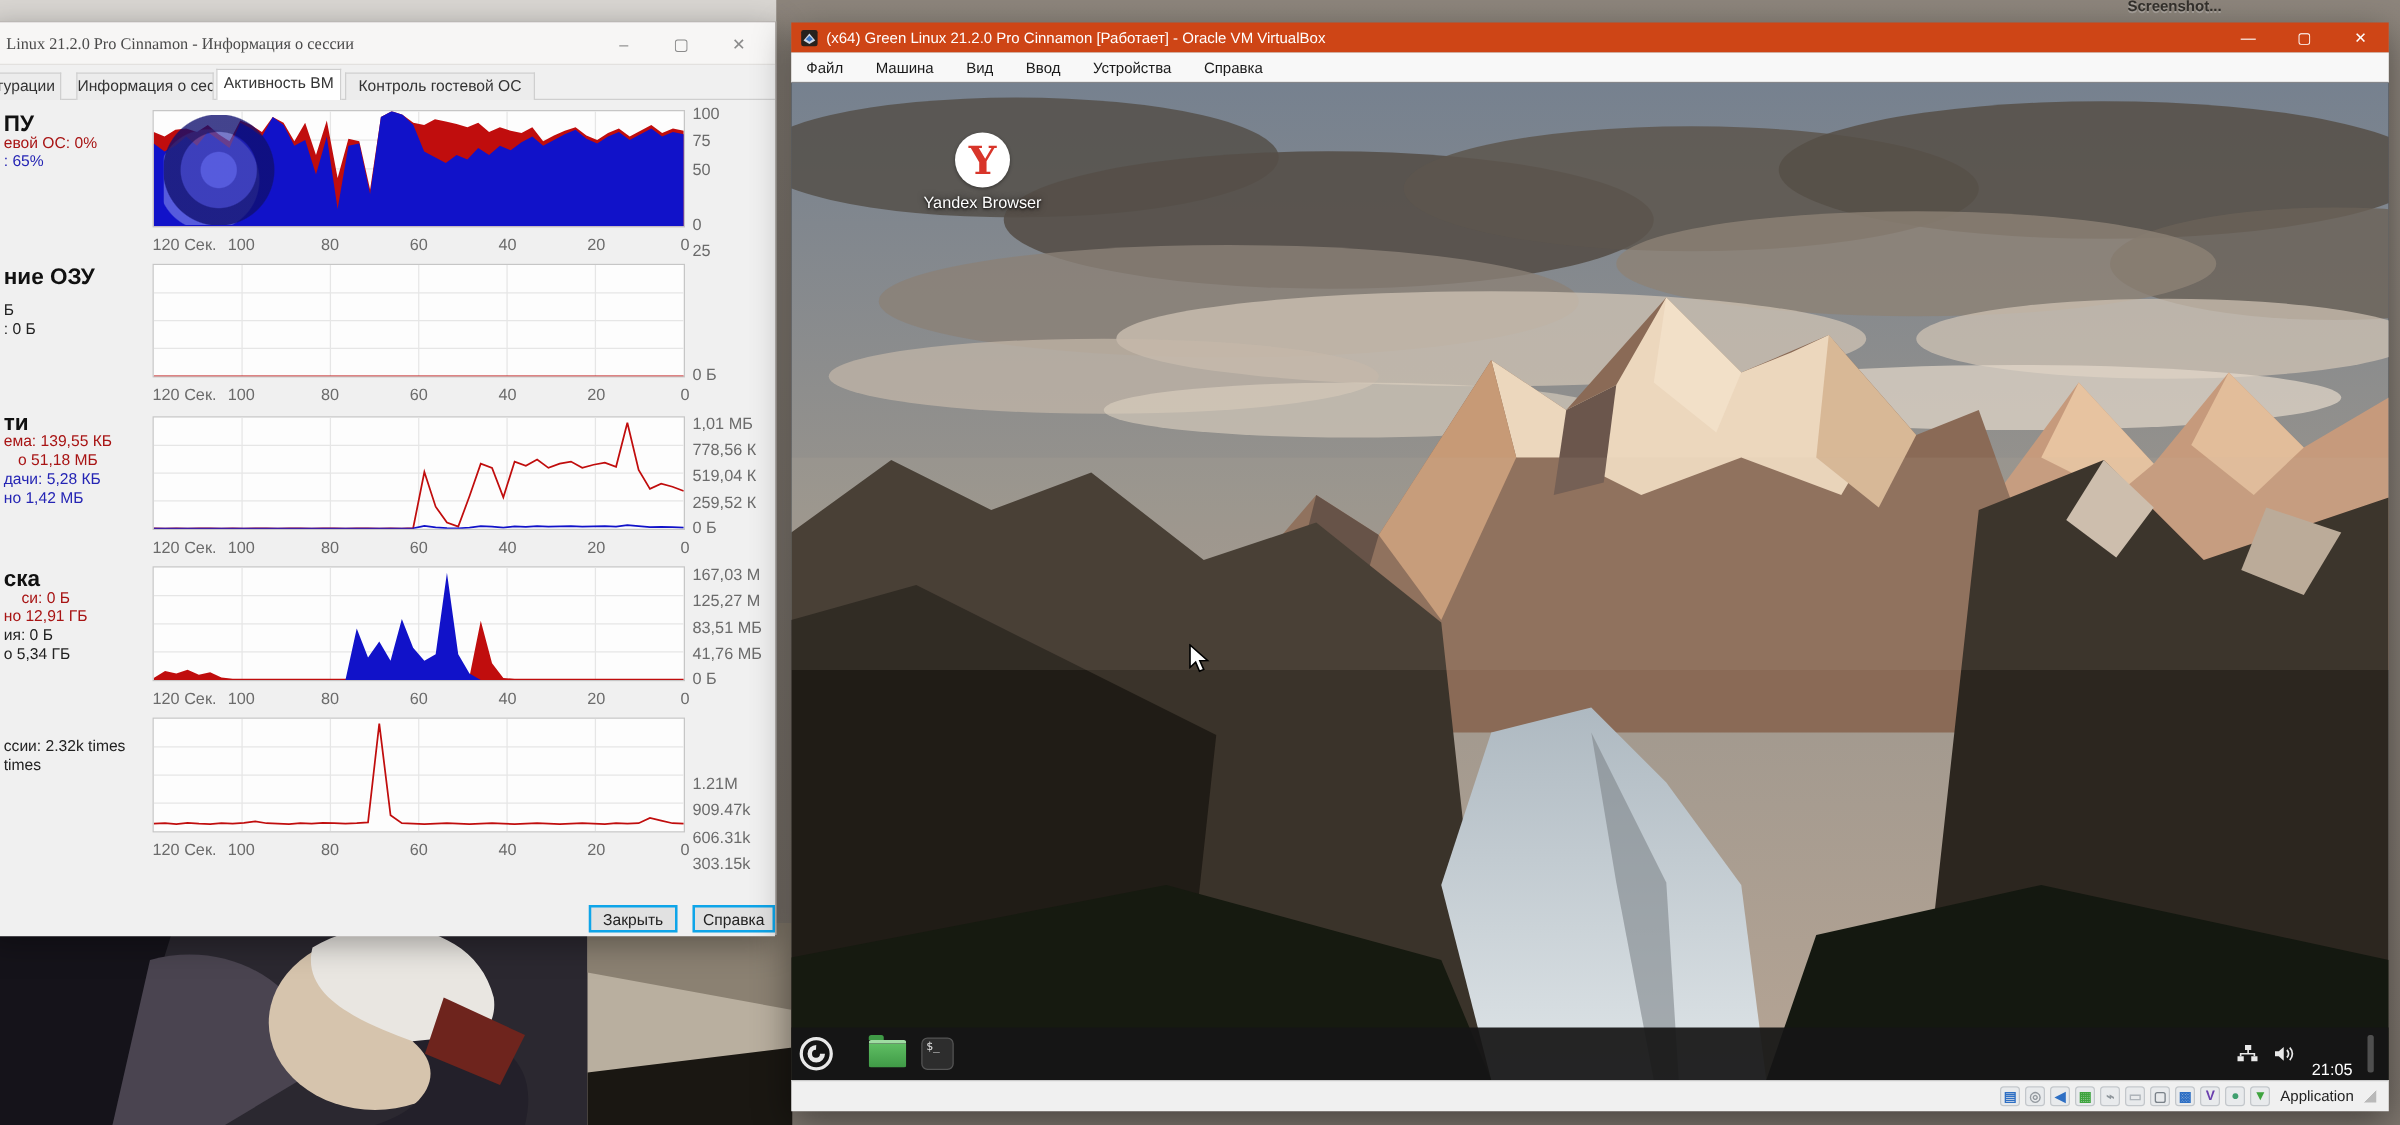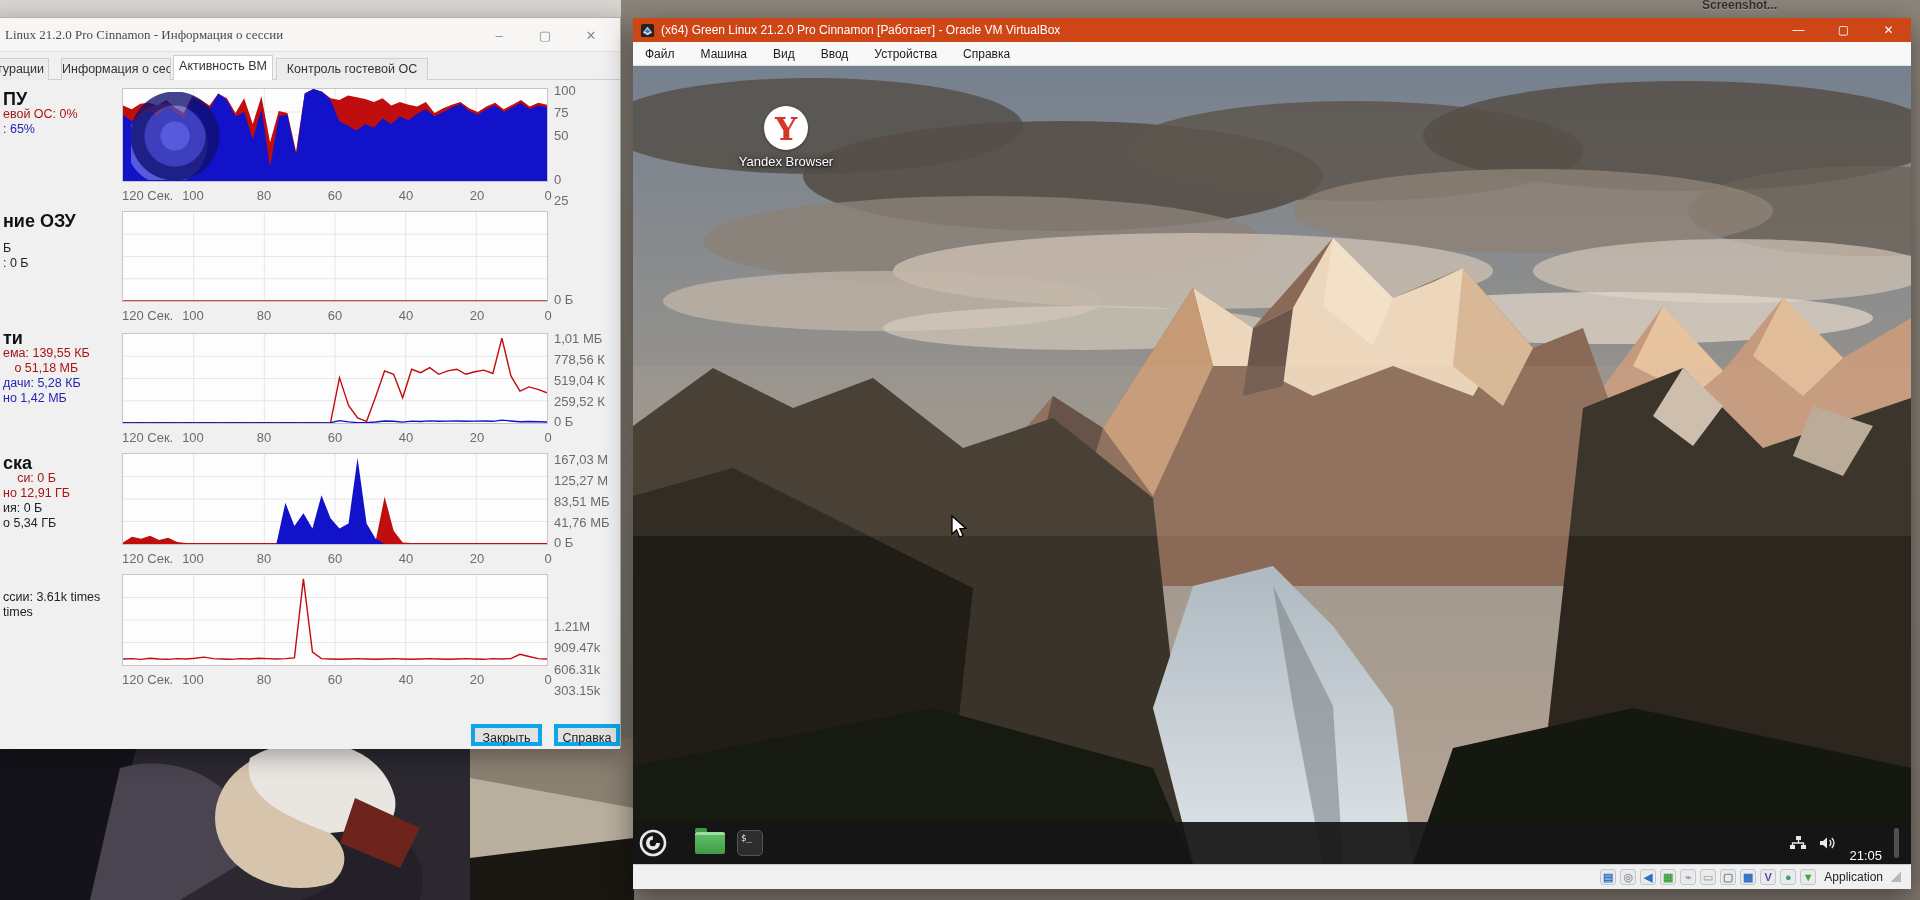--- a/index.html
+++ b/index.html
@@ -39,21 +39,21 @@
   .xticks { position:absolute; left:0; width:426px; height:16px;text-decoration:underline; }
   .xtick { position:absolute; top:0; font-size:13px; color:#6b6b6b; text-align:center; white-space:nowrap; }
   .xtick.first { text-align:left; }
 
   .cpu-watermark { position:absolute; left:8px; top:3px; width:116px; height:88px; pointer-events:none;
     background:
       radial-gradient(circle at 44px 44px, rgba(120,130,230,0) 0 14px, rgba(40,40,160,.55) 15px 30px, rgba(15,15,110,.78) 31px 44px, rgba(15,15,110,0) 45px),
       radial-gradient(circle at 36px 52px, rgba(170,180,245,.45) 0 40px, rgba(170,180,245,0) 41px);
   }
 
-  .sw-btn { position:absolute; height:22px; background:#e1e1e1; border:4px solid #0ea5e9; font-size:12.5px; color:#222; text-align:center; line-height:20px; }
+  .sw-btn { position:absolute; height:22px; background:#e1e1e1; border:2px solid #0ea5e9; font-size:12.5px; color:#222; text-align:center; line-height:20px; }
 
   
   .vm-window { position:absolute; left:633px; top:18px; width:1278px; height:871px; box-shadow:0 8px 28px rgba(0,0,0,.45); }
   .vm-titlebar { position:absolute; left:0; top:0; width:100%; height:24px; background:#ce4516; display:flex; align-items:center; }
   .vm-title { font-size:12px; color:#fff; margin-left:6px; white-space:nowrap; }
   .vm-controls { position:absolute; right:0; top:0; height:24px; display:flex; }
   .vm-ctl { width:45px; height:24px; display:flex; align-items:center; justify-content:center; color:#fff; font-size:12px; }
   .vb-logo { width:15px; height:15px; margin-left:7px; }
   .vm-menubar { position:absolute; left:0; top:24px; width:100%; height:24px; background:#f8f8f8; border-bottom:1px solid #e0e0e0; display:flex; align-items:center; padding-left:12px; gap:26px; }
   .vm-menu-item { font-size:12px; color:#1a1a1a; }
@@ -144,21 +144,21 @@
 
       <div class="side-sec" style="top:376px;">
         <div class="side-h">ска</div>
         <div class="t-red">си: 0 Б</div>
         <div class="t-red">но 12,91 ГБ</div>
         <div class="t-dark">ия: 0 Б</div>
         <div class="t-dark">о 5,34 ГБ</div>
       </div>
 
       <div class="side-sec" style="top:510px;">
-        <div class="t-dark">ссии: 3.61k times</div>
+        <div class="t-dark">ссии: 2.32k times</div>
         <div class="t-dark">times</div>
       </div>
 
       <div class="chart-row" style="top:8px;  height:116px;">
         <div class="plot-box" style="height:94px;">
             <svg class="plot" preserveAspectRatio="none" viewBox="0 0 1000 260">
               <line class="grid" x1="166.66666666666666" y1="0" x2="166.66666666666666" y2="260"></line>
               <line class="grid" x1="333.3333333333333" y1="0" x2="333.3333333333333" y2="260"></line>
               <line class="grid" x1="500" y1="0" x2="500" y2="260"></line>
               <line class="grid" x1="666.6666666666666" y1="0" x2="666.6666666666666" y2="260"></line>

